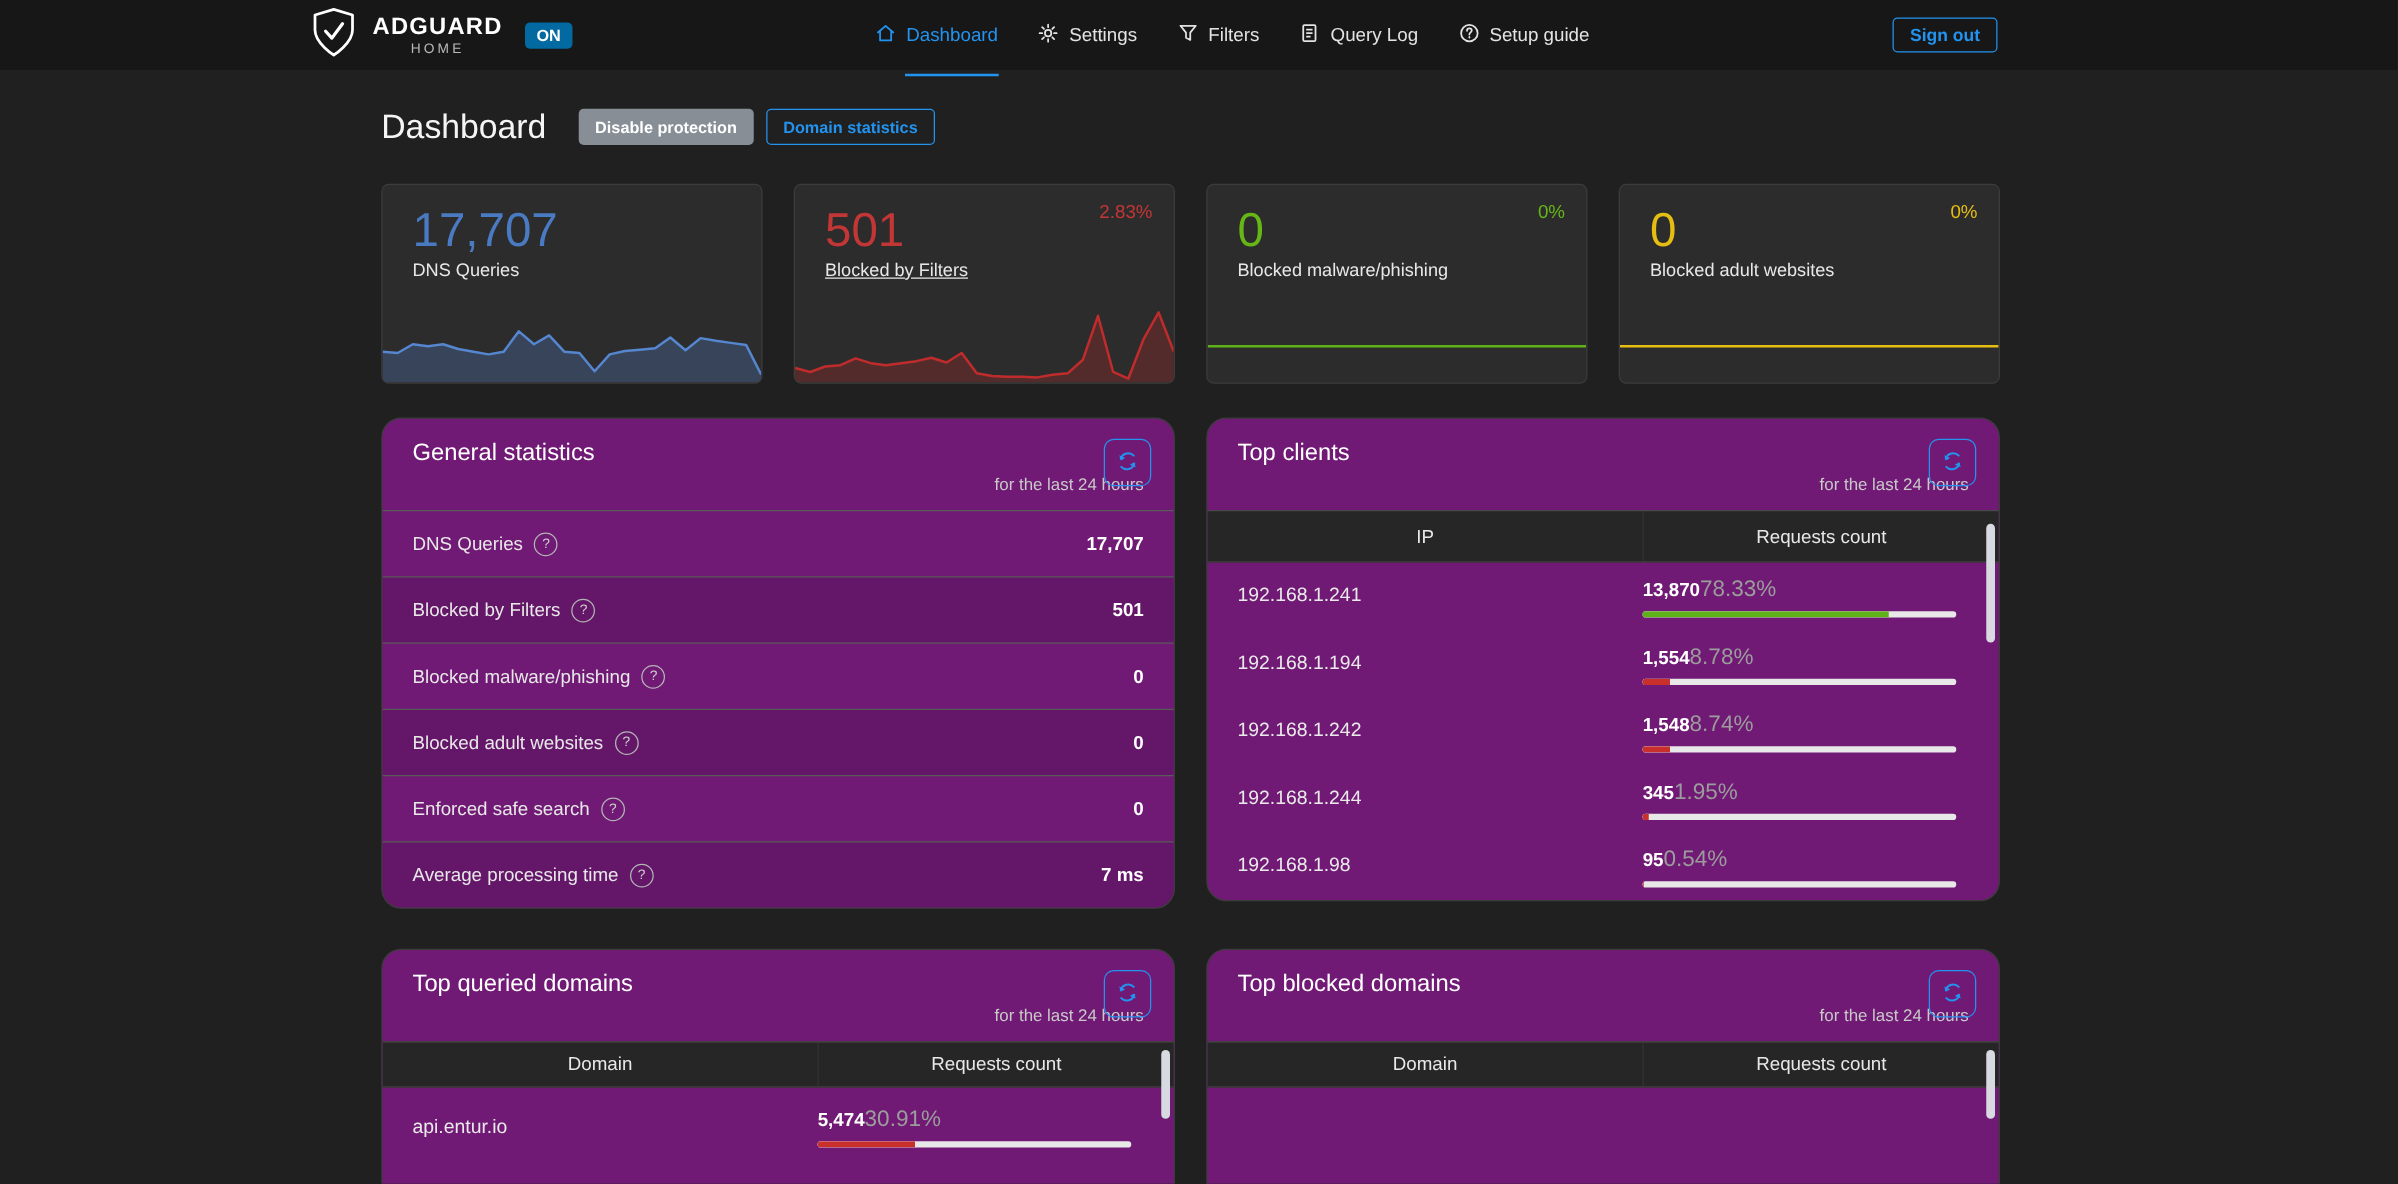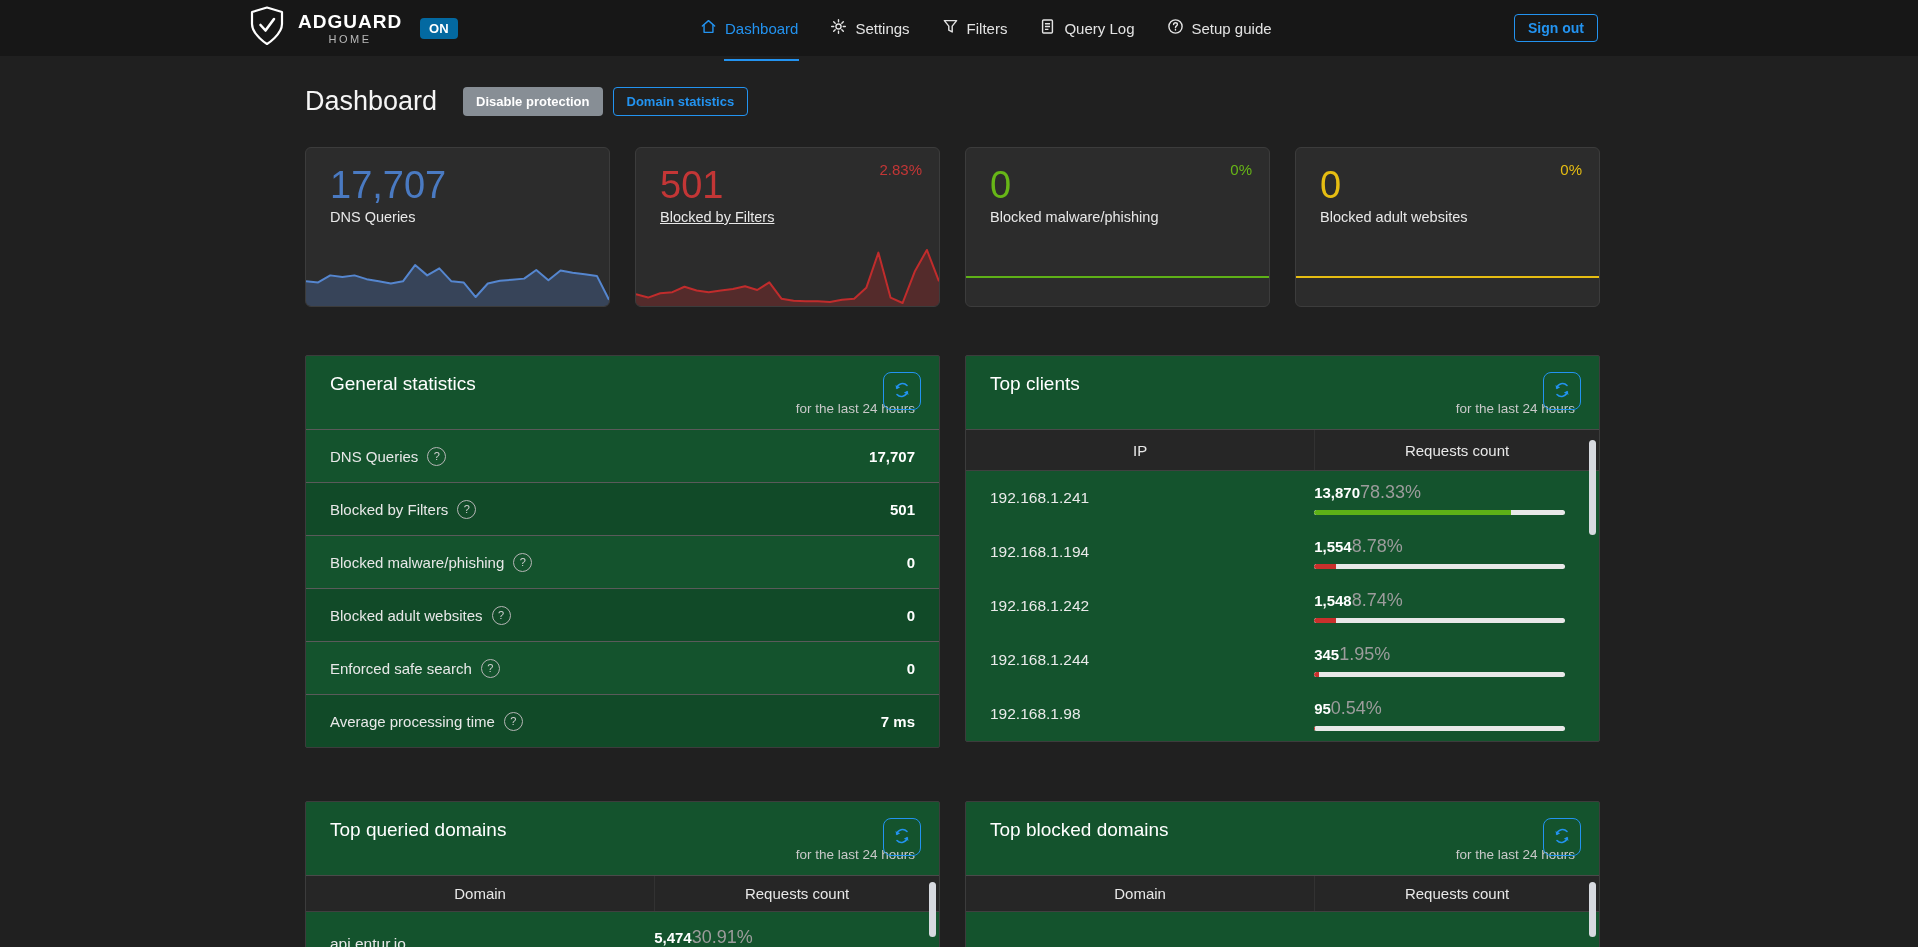--- a/index.html
+++ b/index.html
@@ -46,22 +46,22 @@
   .card-label { font-size:14.5px; color:#e8e8e8; margin-left:24px; }
   .card-label.link { text-decoration:underline; cursor:pointer; }
   .card-percent { position:absolute; top:13px; right:17px; font-size:15px; }
   .card-chart { position:absolute; left:0; right:0; bottom:0; height:58px; }
 
   
   .mid-row { display:grid; grid-template-columns:635px 635px; gap:25px; margin-top:27px;
     align-items:start; }
   .bottom-row { display:grid; grid-template-columns:635px 635px; gap:25px; margin-top:32px;
     align-items:start; }
-  .panel { background:#14532d; border:1px solid #3c3c3c; border-radius:2px; position:relative;
-    overflow:hidden;margin-top:21px; }
+  .panel { background:#701a75; border:1px solid #3c3c3c; border-radius:16px; position:relative;
+    overflow:hidden; }
   .panel-header { padding:17px 24px 15px; position:relative; height:73px; }
   .panel-title { font-size:19px; color:#fff; font-weight:400; }
   .panel-sub { font-size:13.5px; color:#c9c9c9; margin-top:6px;text-align:right; }
   .refresh-btn { position:absolute; top:16px; right:18px; width:38px; height:38px;
     border:1px solid #2393f0; border-radius:8px; background:transparent; cursor:pointer;
     display:flex; align-items:center; justify-content:center; }
 
   
   .gs-row { height:53px; display:flex; align-items:center; padding:0 24px;
     border-top:1px solid #5a5a5a; }

